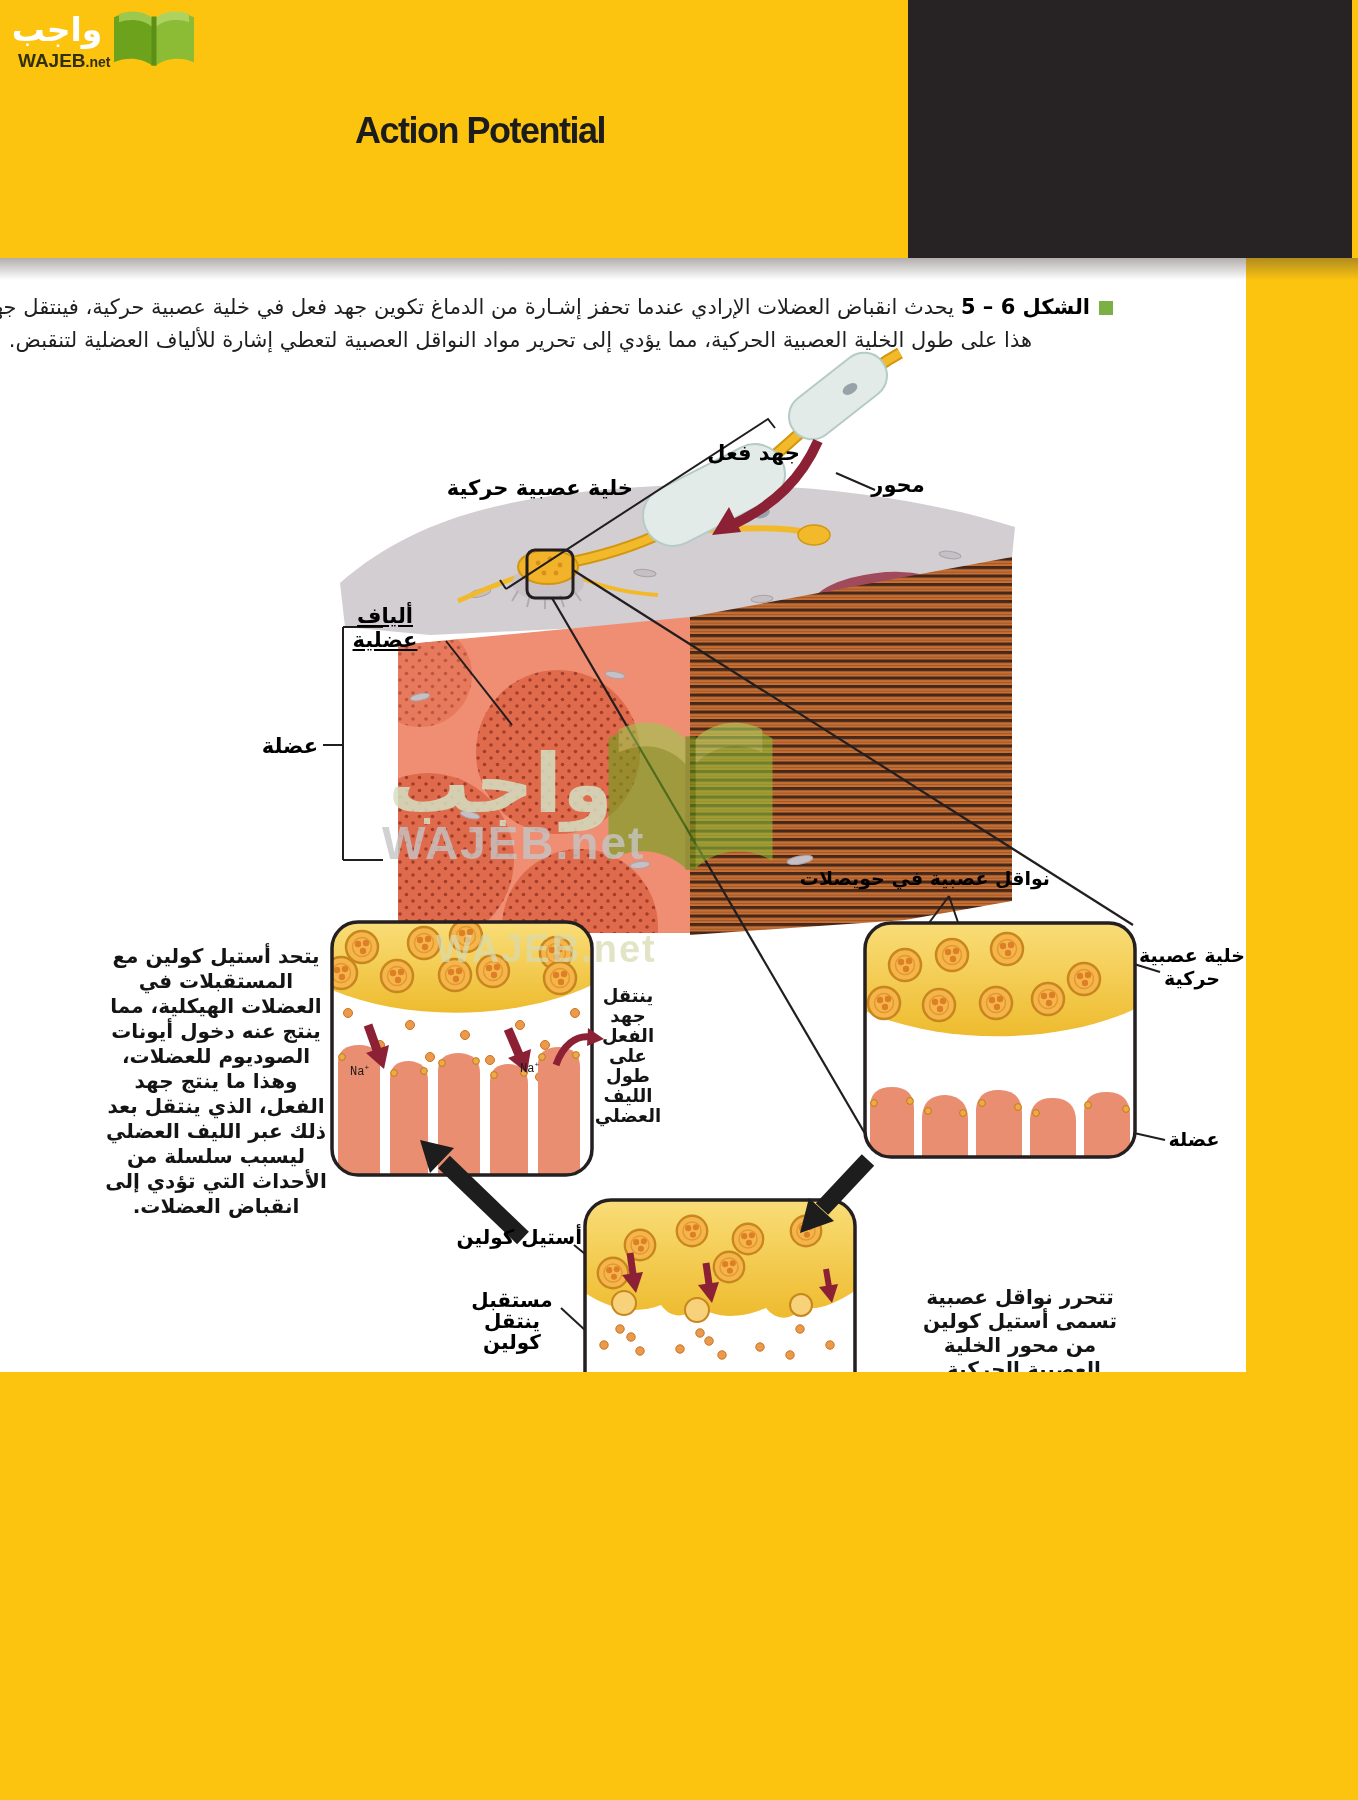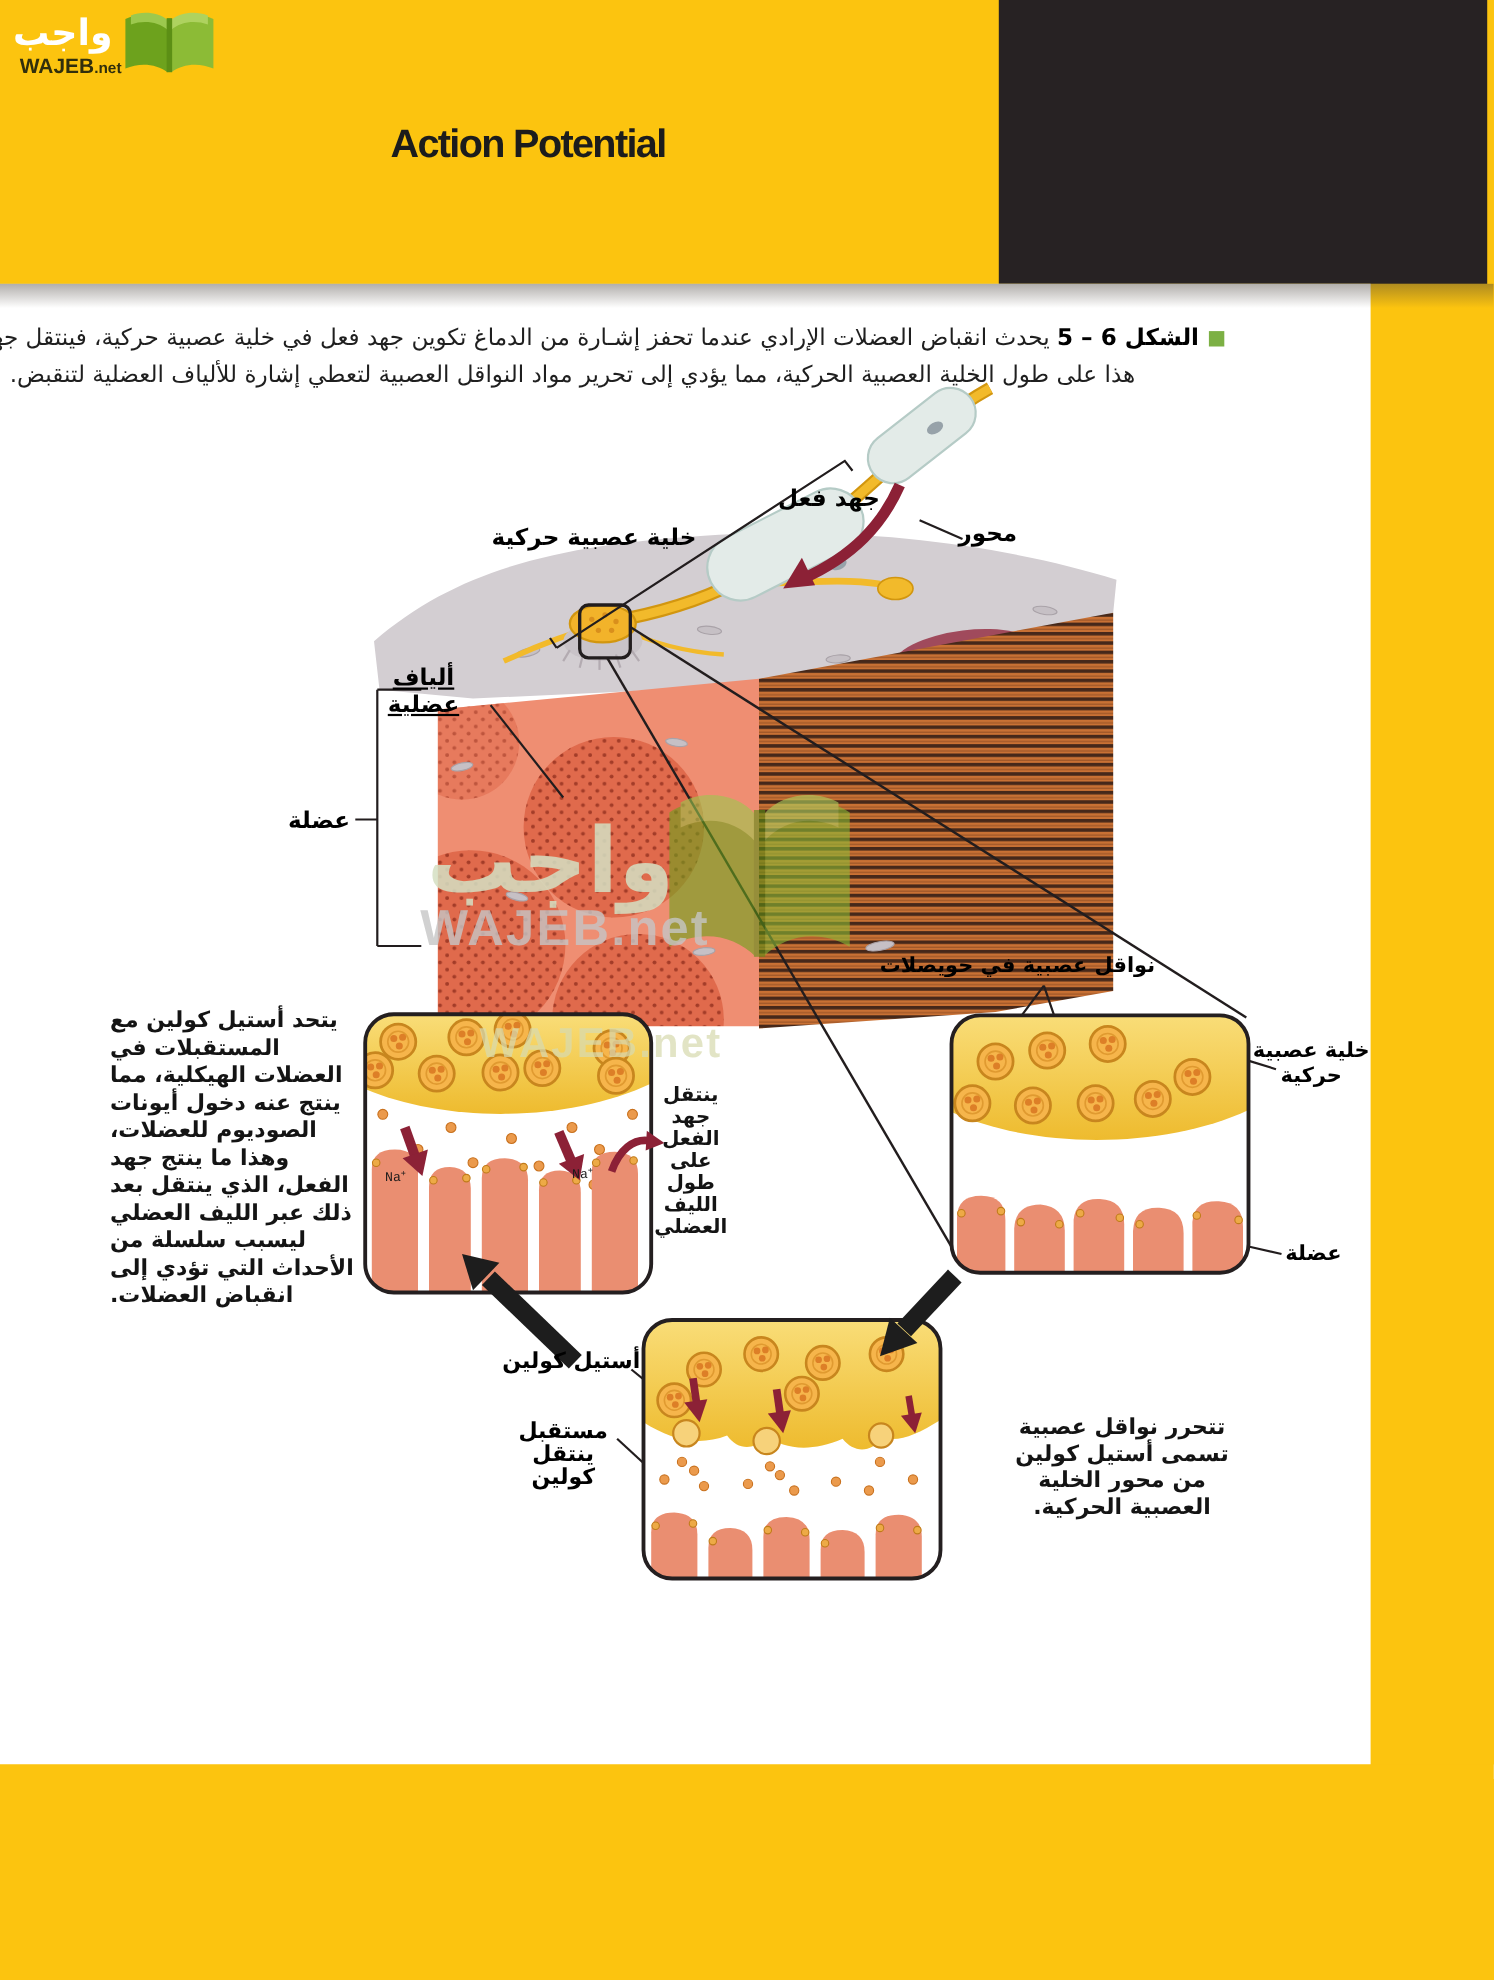--- a/index.html
+++ b/index.html
@@ -1,18 +1,18 @@
 <!DOCTYPE html>
 <html><head>
 <meta charset="utf-8">
 <style>
   *{margin:0;padding:0;box-sizing:border-box}
   html,body{background:#fcc40f}
   body{font-family:"DejaVu Sans",sans-serif}
-  .page{position:relative;width:1358px;height:1604px;background:#fcc40f;overflow:hidden}
+  .page{position:relative;width:1358px;height:1372px;background:#fcc40f;overflow:hidden}
 
   
   .hdr-yellow{position:absolute;left:0;top:0;width:908px;height:258px;background:#fcc40f}
   .hdr-black{position:absolute;left:908px;top:0;width:444px;height:258px;background:#272223}
   .title-en{position:absolute;left:240px;top:110px;width:480px;text-align:center;
             font-family:"Liberation Sans",sans-serif;font-weight:bold;font-size:36px;
             letter-spacing:-1.5px;color:#1c1c1c;white-space:nowrap}
   .logo{position:absolute;left:6px;top:4px;width:200px;height:80px}
   .logo-ar{position:absolute;left:4px;top:6px;width:94px;text-align:center;font-size:33px;font-weight:bold;color:#fff;direction:rtl}
   .logo-net{position:absolute;left:12px;top:46px;font-family:"Liberation Sans",sans-serif;color:#312f0c;white-space:nowrap}
@@ -59,21 +59,21 @@
   .l-muscle2{left:1164px;top:1128px;width:60px;font-size:19px;white-space:nowrap}
   .l-ach{left:466px;top:1225px;width:116px;font-size:20px;white-space:nowrap}
   .l-achr{left:452px;top:1290px;width:120px;font-size:20px;line-height:21px}
   .l-na{position:absolute;direction:ltr;font-family:Liberation Mono, monospace;font-size:12px;color:#1a1a1a}
   .l-na sup{font-size:.65em}
   .na1{left:350px;top:1064px}
   .na2{left:520px;top:1061px}
 
   
   .blk{position:absolute;direction:rtl;font-weight:bold;color:#141414}
-  .blk-left{left:100px;top:915px;width:232px;font-size:20px;line-height:25px;text-align:left}
+  .blk-left{left:100px;top:944px;width:232px;font-size:20px;line-height:25px;text-align:center}
   .blk-mid{left:592px;top:986px;width:72px;font-size:18px;line-height:20px;text-align:center}
   .blk-right{left:908px;top:1285px;width:224px;font-size:20px;line-height:24px;text-align:center}
 
   
   .badge{position:absolute;left:1180px;top:1661px;width:63px;height:59px;background:#9e2125;border-radius:3px;
          display:flex;align-items:center;justify-content:center;color:#fff;
          font-family:"Liberation Serif",serif;font-weight:bold;font-size:31px}
 </style>
 </head>
 <body>

